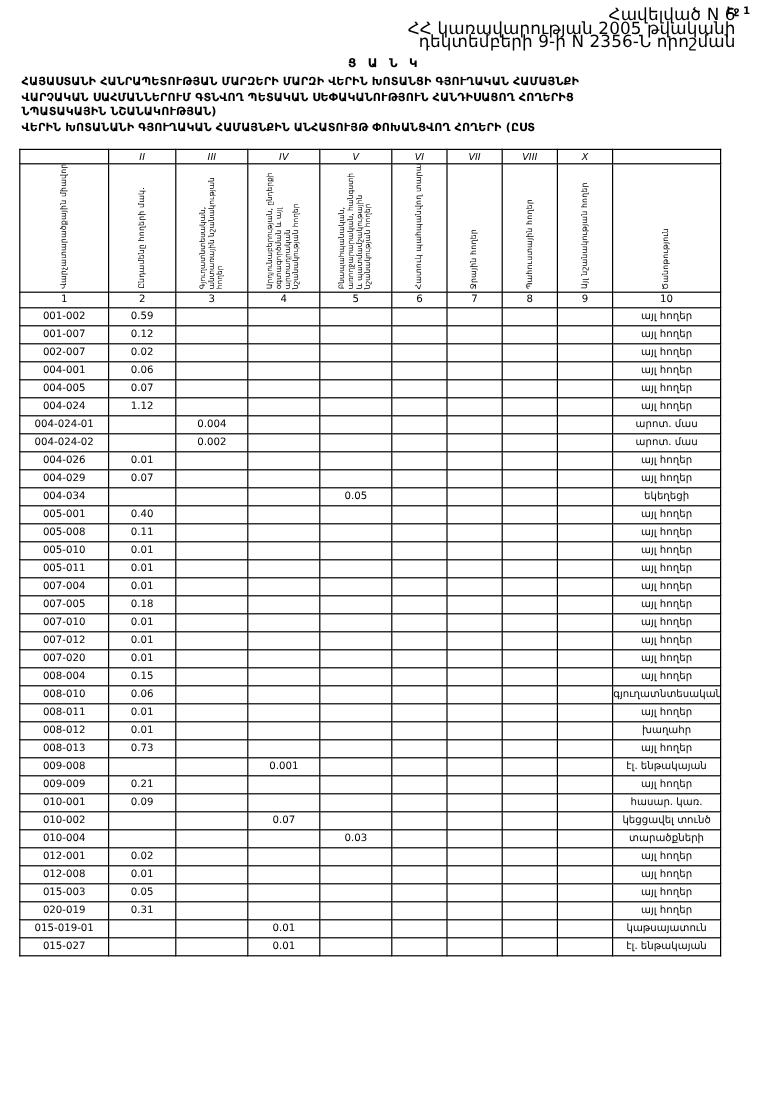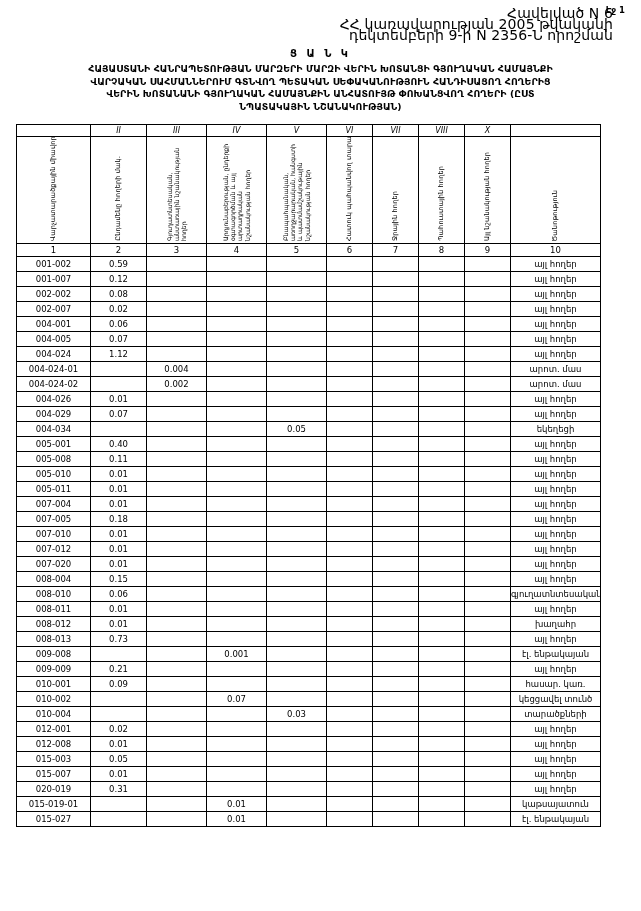--- a/index.html
+++ b/index.html
@@ -39,21 +39,20 @@
     letter-spacing: 0.1px;
   }
   .title-center {
     text-align: center;
     font-size: 10px;
     font-weight: bold;
     letter-spacing: 3px;
     margin-top: 7px;
   }
   .subtitle {
-    text-align: center;
     font-size: 9.3px;
     font-weight: bold;
     line-height: 12.5px;
     margin-top: 4px;
     padding: 0 4px;
     letter-spacing: 0.1px;
   }
   table.main {
     border-collapse: collapse;
     width: 584px;
@@ -145,22 +144,22 @@
     <div>Հավելված N 6</div>
     <div>ՀՀ կառավարության 2005 թվականի</div>
     <div>դեկտեմբերի 9-ի N 2356-Ն որոշման</div>
   </div>
 
   <div class="title-center">Ց Ա Ն Կ</div>
 
   <div class="subtitle">
     <div>ՀԱՅԱՍՏԱՆԻ ՀԱՆՐԱՊԵՏՈՒԹՅԱՆ ՄԱՐԶԵՐԻ ՄԱՐԶԻ ՎԵՐԻՆ ԽՈՏԱՆՑԻ ԳՅՈՒՂԱԿԱՆ ՀԱՄԱՅՆՔԻ</div>
     <div>ՎԱՐՉԱԿԱՆ ՍԱՀՄԱՆՆԵՐՈՒՄ ԳՏՆՎՈՂ  ՊԵՏԱԿԱՆ ՍԵՓԱԿԱՆՈՒԹՅՈՒՆ  ՀԱՆԴԻՍԱՑՈՂ ՀՈՂԵՐԻՑ</div>
+    <div>ՆՊԱՏԱԿԱՅԻՆ ՆՇԱՆԱԿՈՒԹՅԱՆ)</div>
     <div>ՎԵՐԻՆ ԽՈՏԱՆԱՆԻ ԳՅՈՒՂԱԿԱՆ ՀԱՄԱՅՆՔԻՆ ԱՆՀԱՏՈՒՅԹ ՓՈԽԱՆՑՎՈՂ ՀՈՂԵՐԻ  (ԸՍՏ</div>
-    <div>ՆՊԱՏԱԿԱՅԻՆ ՆՇԱՆԱԿՈՒԹՅԱՆ)</div>
   </div>
 
   <table class="main">
     <colgroup>
       <col class="c1">
         <col class="c2">
         <col class="c3">
         <col class="c4">
         <col class="c5">
       <col class="c6">
@@ -264,32 +263,20 @@
           <td></td>
           <td></td>
           <td></td>
           <td></td>
           <td></td>
           <td></td>
           <td></td>
           <td class="note">այլ հողեր</td>
         </tr>
         <tr>
-          <td class="code">002-002</td>
-          <td>0.08</td>
-          <td></td>
-          <td></td>
-          <td></td>
-          <td></td>
-          <td></td>
-          <td></td>
-          <td></td>
-          <td class="note">այլ հողեր</td>
-        </tr>
-        <tr>
           <td class="code">002-007</td>
           <td>0.02</td>
           <td></td>
           <td></td>
           <td></td>
           <td></td>
           <td></td>
           <td></td>
           <td></td>
           <td class="note">այլ հողեր</td>
@@ -648,32 +635,20 @@
           <td></td>
           <td></td>
           <td></td>
           <td></td>
           <td></td>
           <td></td>
           <td></td>
           <td class="note">այլ հողեր</td>
         </tr>
         <tr>
-          <td class="code">015-007</td>
-          <td>0.01</td>
-          <td></td>
-          <td></td>
-          <td></td>
-          <td></td>
-          <td></td>
-          <td></td>
-          <td></td>
-          <td class="note">այլ հողեր</td>
-        </tr>
-        <tr>
           <td class="code">020-019</td>
           <td>0.31</td>
           <td></td>
           <td></td>
           <td></td>
           <td></td>
           <td></td>
           <td></td>
           <td></td>
           <td class="note">այլ հողեր</td>

